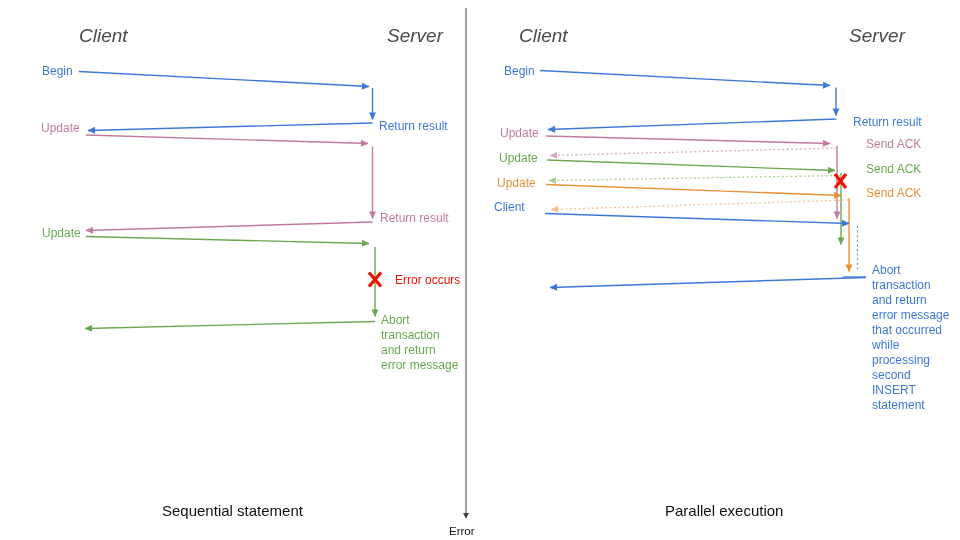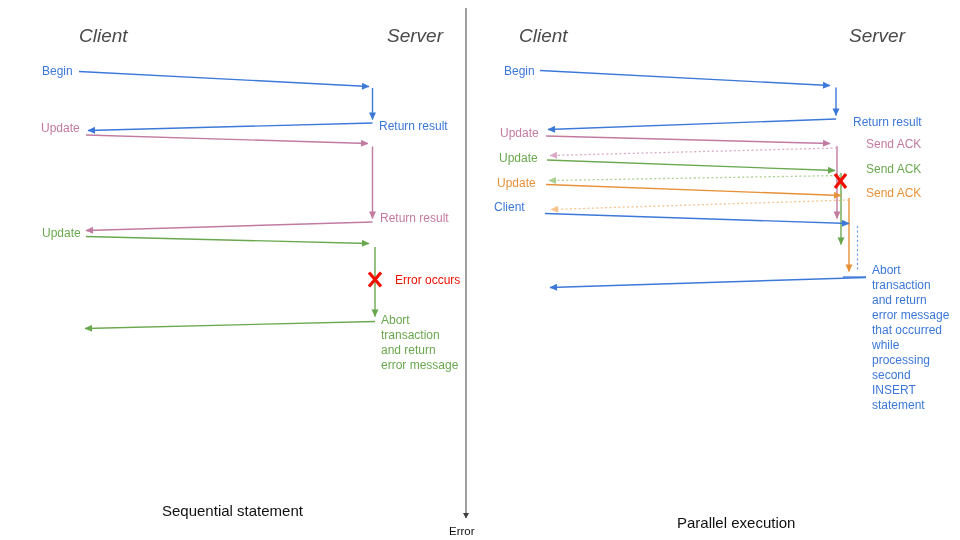--- a/index.html
+++ b/index.html
@@ -145,16 +145,16 @@
 and return
 error message
 that occurred
 while
 processing
 second
 INSERT
 statement</div>
 
   <div class="caption" style="left:162px;top:502px;">Sequential statement</div>
-  <div class="caption" style="left:665px;top:514px;margin-left:12px;">Parallel execution</div>
+  <div class="caption" style="left:665px;top:502px;">Parallel execution</div>
   <div class="time" style="left:449px;top:525px;">Error</div>
 
 </div>
 
 </body></html>

